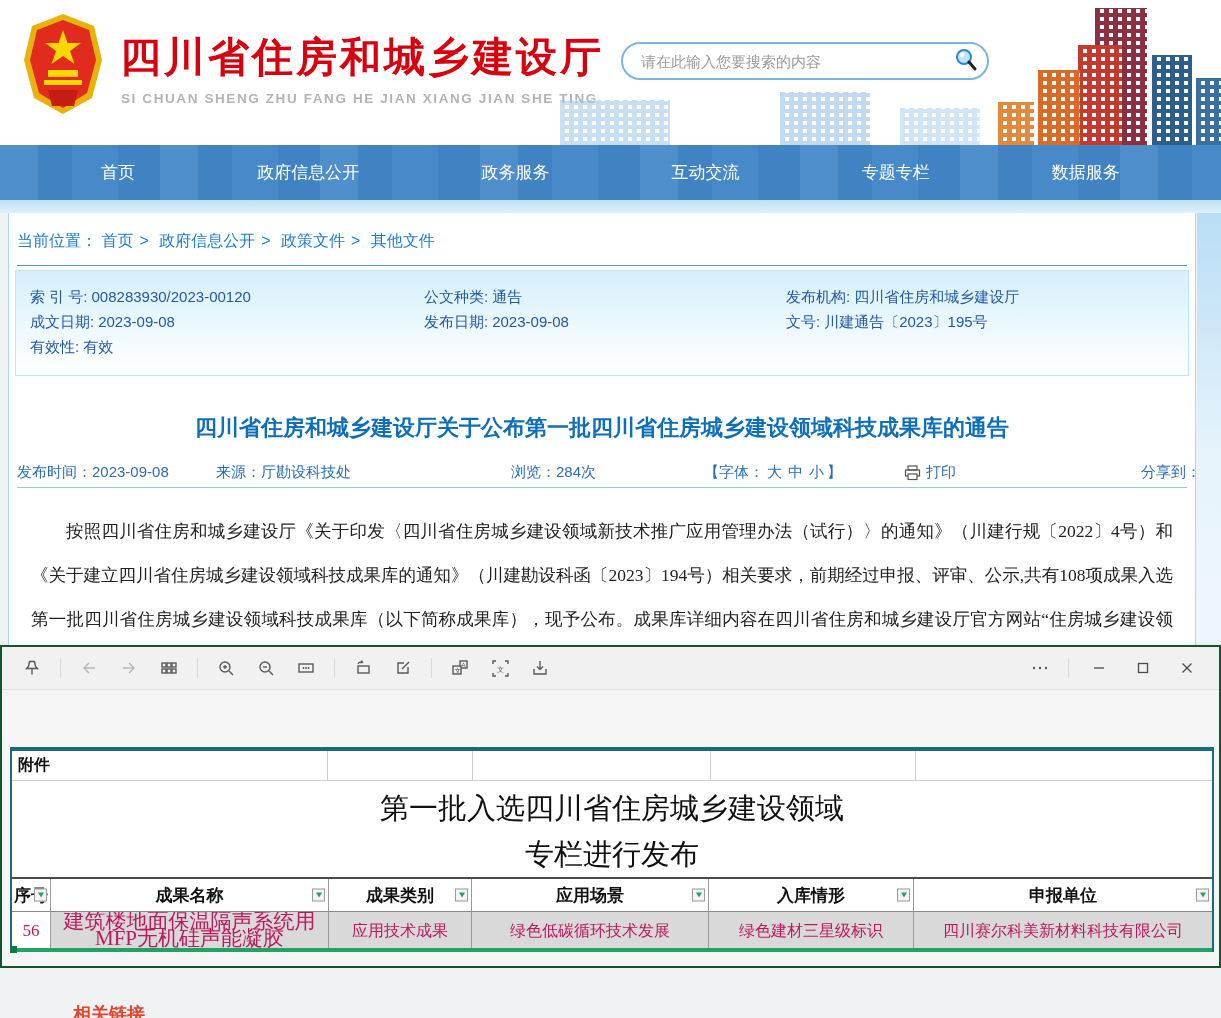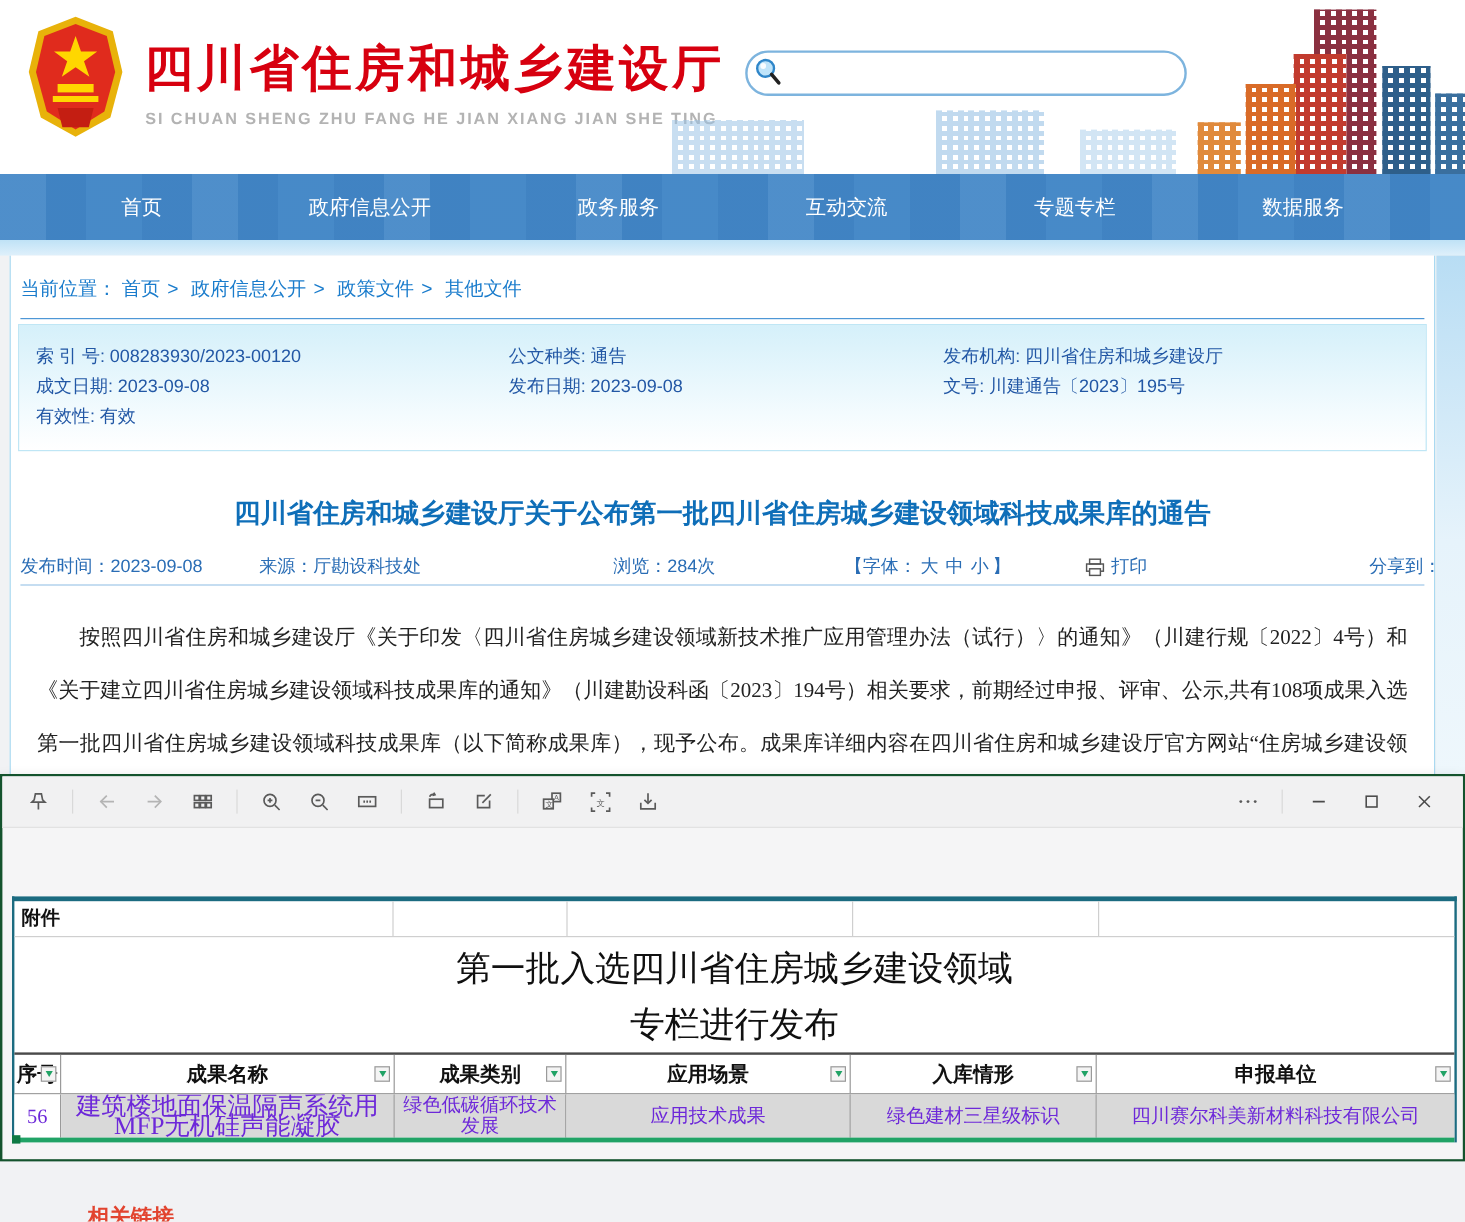--- a/index.html
+++ b/index.html
@@ -88,21 +88,21 @@
     font-family:"Liberation Sans",sans-serif;}
   .th:last-child{border-right:none;}
   .filter-btn{position:absolute;right:3px;top:50%;transform:translateY(-50%);
     width:13px;height:13px;background:#f4f4f4;border:1px solid #9a9a9a;box-sizing:border-box;
     display:flex;align-items:center;justify-content:center;cursor:pointer;padding:0;}
   .filter-tri{width:0;height:0;border-left:3.5px solid transparent;border-right:3.5px solid transparent;
     border-top:5px solid #21a366;}
   .tbl-row{display:grid;grid-template-columns:39px 278px 143px 237px 205px 1fr;height:36px;}
   .td{display:flex;align-items:center;justify-content:center;text-align:center;
     border-right:1px solid #9a9a9a;font-family:"Liberation Serif","DejaVu Serif",serif;
-    font-size:16px;color:#6d28d9;background:#d9d9d9;overflow:hidden;line-height:17px;padding:0 4px;}
+    font-size:16px;color:#be185d;background:#d9d9d9;overflow:hidden;line-height:17px;padding:0 4px;}
   .td:last-child{border-right:none;text-align:center;}
   .td.seq{background:#ffffff;font-size:17px;}
   .green-line{position:relative;height:4px;background:#21a366;}
   .green-line::before{content:"";position:absolute;left:-2px;top:-2px;width:7px;height:7px;background:#0e7a44;}
   
   .footer-strip{position:absolute;left:0;top:968px;width:1221px;height:50px;background:#f1f2f4;}
   .related-link{position:absolute;left:73px;top:34px;font-size:18px;font-weight:bold;color:#e2442f;
     cursor:pointer;white-space:nowrap;}
 </style>
 </head>
@@ -114,20 +114,21 @@
     <path d="M41 8 L67 18 L74 48 L65 81 L41 96 L17 81 L8 48 L15 18 Z" fill="#e02b1d"></path>
     <path d="M41 18 L45.5 31 L59 31 L48 39 L52.5 52 L41 44 L29.5 52 L34 39 L23 31 L36.5 31 Z" fill="#ffd700"></path>
     <rect x="26" y="58" width="30" height="7" fill="#ffd700"></rect>
     <rect x="22" y="68" width="38" height="5" fill="#ffd700"></rect>
     <path d="M26 78 h30 l-4 16 h-22 Z" fill="#c41e12"></path>
   </svg>
   <div class="site-title">四川省住房和城乡建设厅</div>
   <div class="site-pinyin">SI CHUAN SHENG ZHU FANG HE JIAN XIANG JIAN SHE TING</div>
 
   <div class="search-box">
+    <input class="search-input" type="text" placeholder="请在此输入您要搜索的内容" style="">
     <button class="search-btn">
       <svg width="26" height="26" viewBox="0 0 26 26">
         <circle cx="11" cy="10" r="7" fill="#bfe4fa" stroke="#2f86c9" stroke-width="2"></circle>
         <circle cx="9" cy="8" r="2.4" fill="#ffffff" opacity="0.9"></circle>
         <line x1="16" y1="15" x2="22" y2="22" stroke="#222" stroke-width="3" stroke-linecap="round"></line>
       </svg>
     </button>
   </div>
 
   <div class="bld plaid" style="left:1095px;top:8px;width:52px;height:137px;
@@ -386,22 +387,22 @@
         <span>申报单位</span>
         <button class="filter-btn">
             <span class="filter-tri"></span>
           </button>
       </div>
     </div>
 
     <div class="tbl-row">
       <div class="td seq">56</div>
       <div class="td" style="font-size:21px;">建筑楼地面保温隔声系统用MFP无机硅声能凝胶</div>
+      <div class="td">应用技术成果</div>
       <div class="td">绿色低碳循环技术发展</div>
-      <div class="td">应用技术成果</div>
       <div class="td">绿色建材三星级标识</div>
       <div class="td">四川赛尔科美新材料科技有限公司</div>
     </div>
 
     <div class="green-line"></div>
   </div>
 </div>
 
 <div class="footer-strip">
   <div class="related-link">相关链接</div>

